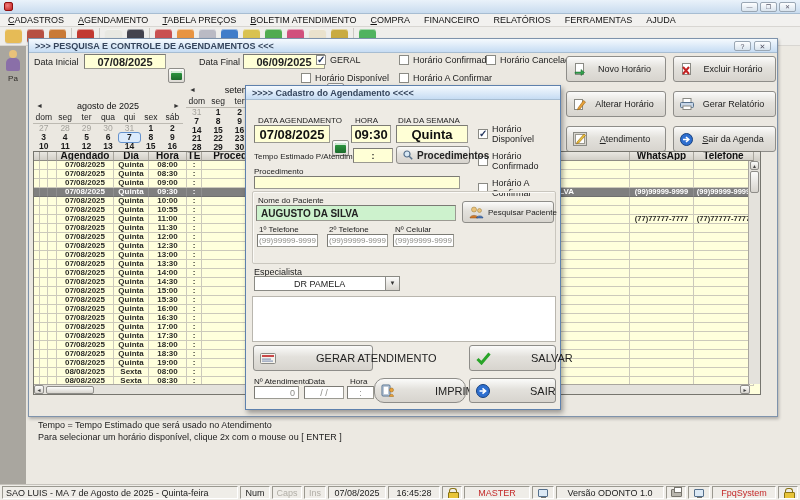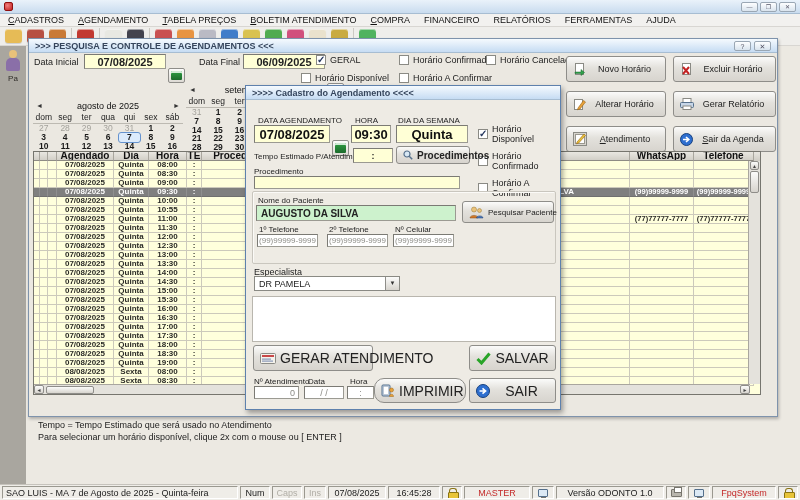--- a/index.html
+++ b/index.html
@@ -105,21 +105,21 @@
     border:1px solid #5E81AD; box-shadow:2px 3px 5px rgba(0,0,0,.35); z-index:20; }
   .m-lbl { position:absolute; font-size:8px; color:#222; white-space:nowrap; }
   .bigfield { font-weight:bold; font-size:13px; color:#111; }
   .fieldset { position:absolute; border:1px solid #C9C6BE; box-shadow:inset 1px 1px 0 #FBFAF7; border-radius:2px; }
   .select { position:absolute; background:#FFF; border:1px solid #8A8A84; display:flex; align-items:center; }
   .select .sval { flex:1; padding-left:4px; font-size:9px; color:#222; text-align:left; }
   .select .sarr { width:14px; height:100%; background:linear-gradient(#FBFBFA,#D7D4CE); border-left:1px solid #8E8D89;
     font-size:6px; line-height:13px; text-align:center; color:#333; }
   .whitebox { position:absolute; background:#FFFFFF; border:1px solid #B9B6AE; }
   .m-btn { position:absolute; }
-  .m-btn .blabel { font-size:14px; }
+  .m-btn .blabel { font-size:11px;margin-left:36px; }
 
   
   .bico svg { display:block; }
 
   
   .hints { position:absolute; left:38px; top:419px; font-size:9px; color:#222; line-height:12px; }
   .statusbar { position:absolute; left:0; bottom:0; width:800px; height:16px; background:#EFEDE8;
     border-top:1px solid #C6C3BC; display:flex; align-items:stretch; gap:2px; padding:1px 2px; font-size:9px; }
   .seg { border:1px solid; border-color:#9A988F #FFFFFF #FFFFFF #9A988F; background:#EFEDE8;
     display:flex; align-items:center; justify-content:center; padding:0 3px; white-space:nowrap; overflow:hidden; }
@@ -850,21 +850,21 @@
       <span class="blabel" style="font-size:8px;">Pesquisar Paciente</span>
     </div>
     <span class="m-lbl" style="left:13px; top:139px;">1º Telefone</span>
     <span class="m-lbl" style="left:83px; top:139px;">2º Telefone</span>
     <span class="m-lbl" style="left:149px; top:139px;">Nº Celular</span>
     <div class="field white gray-text abs" style="left:11px; top:148px; width:61px; height:13px; font-size:8px;">(99)99999-9999</div>
     <div class="field white gray-text abs" style="left:81px; top:148px; width:61px; height:13px; font-size:8px;">(99)99999-9999</div>
     <div class="field white gray-text abs" style="left:147px; top:148px; width:61px; height:13px; font-size:8px;">(99)99999-9999</div>
 
     <span class="m-lbl" style="left:8px; top:181px; font-size:9px;">Especialista</span>
-    <div class="select" style="left:8px; top:190px; width:146px; height:15px;">
+    <div class="select" style="left:8px; top:190px; width:146px; height:15px;padding-left:35px;">
       <span class="sval">DR PAMELA</span>
       <span class="sarr">▼</span>
     </div>
 
     <div class="whitebox" style="left:6px; top:210px; width:304px; height:46px;"></div>
 
     <div class="btn m-btn" style="left:7px; top:259px; width:120px; height:26px;">
       <span class="bico">
           <svg width="16" height="11" viewBox="0 0 16 11">
             <rect x="0.5" y="0.5" width="15" height="10" rx="1" fill="#F4F2EC" stroke="#8A8A84"></rect>

